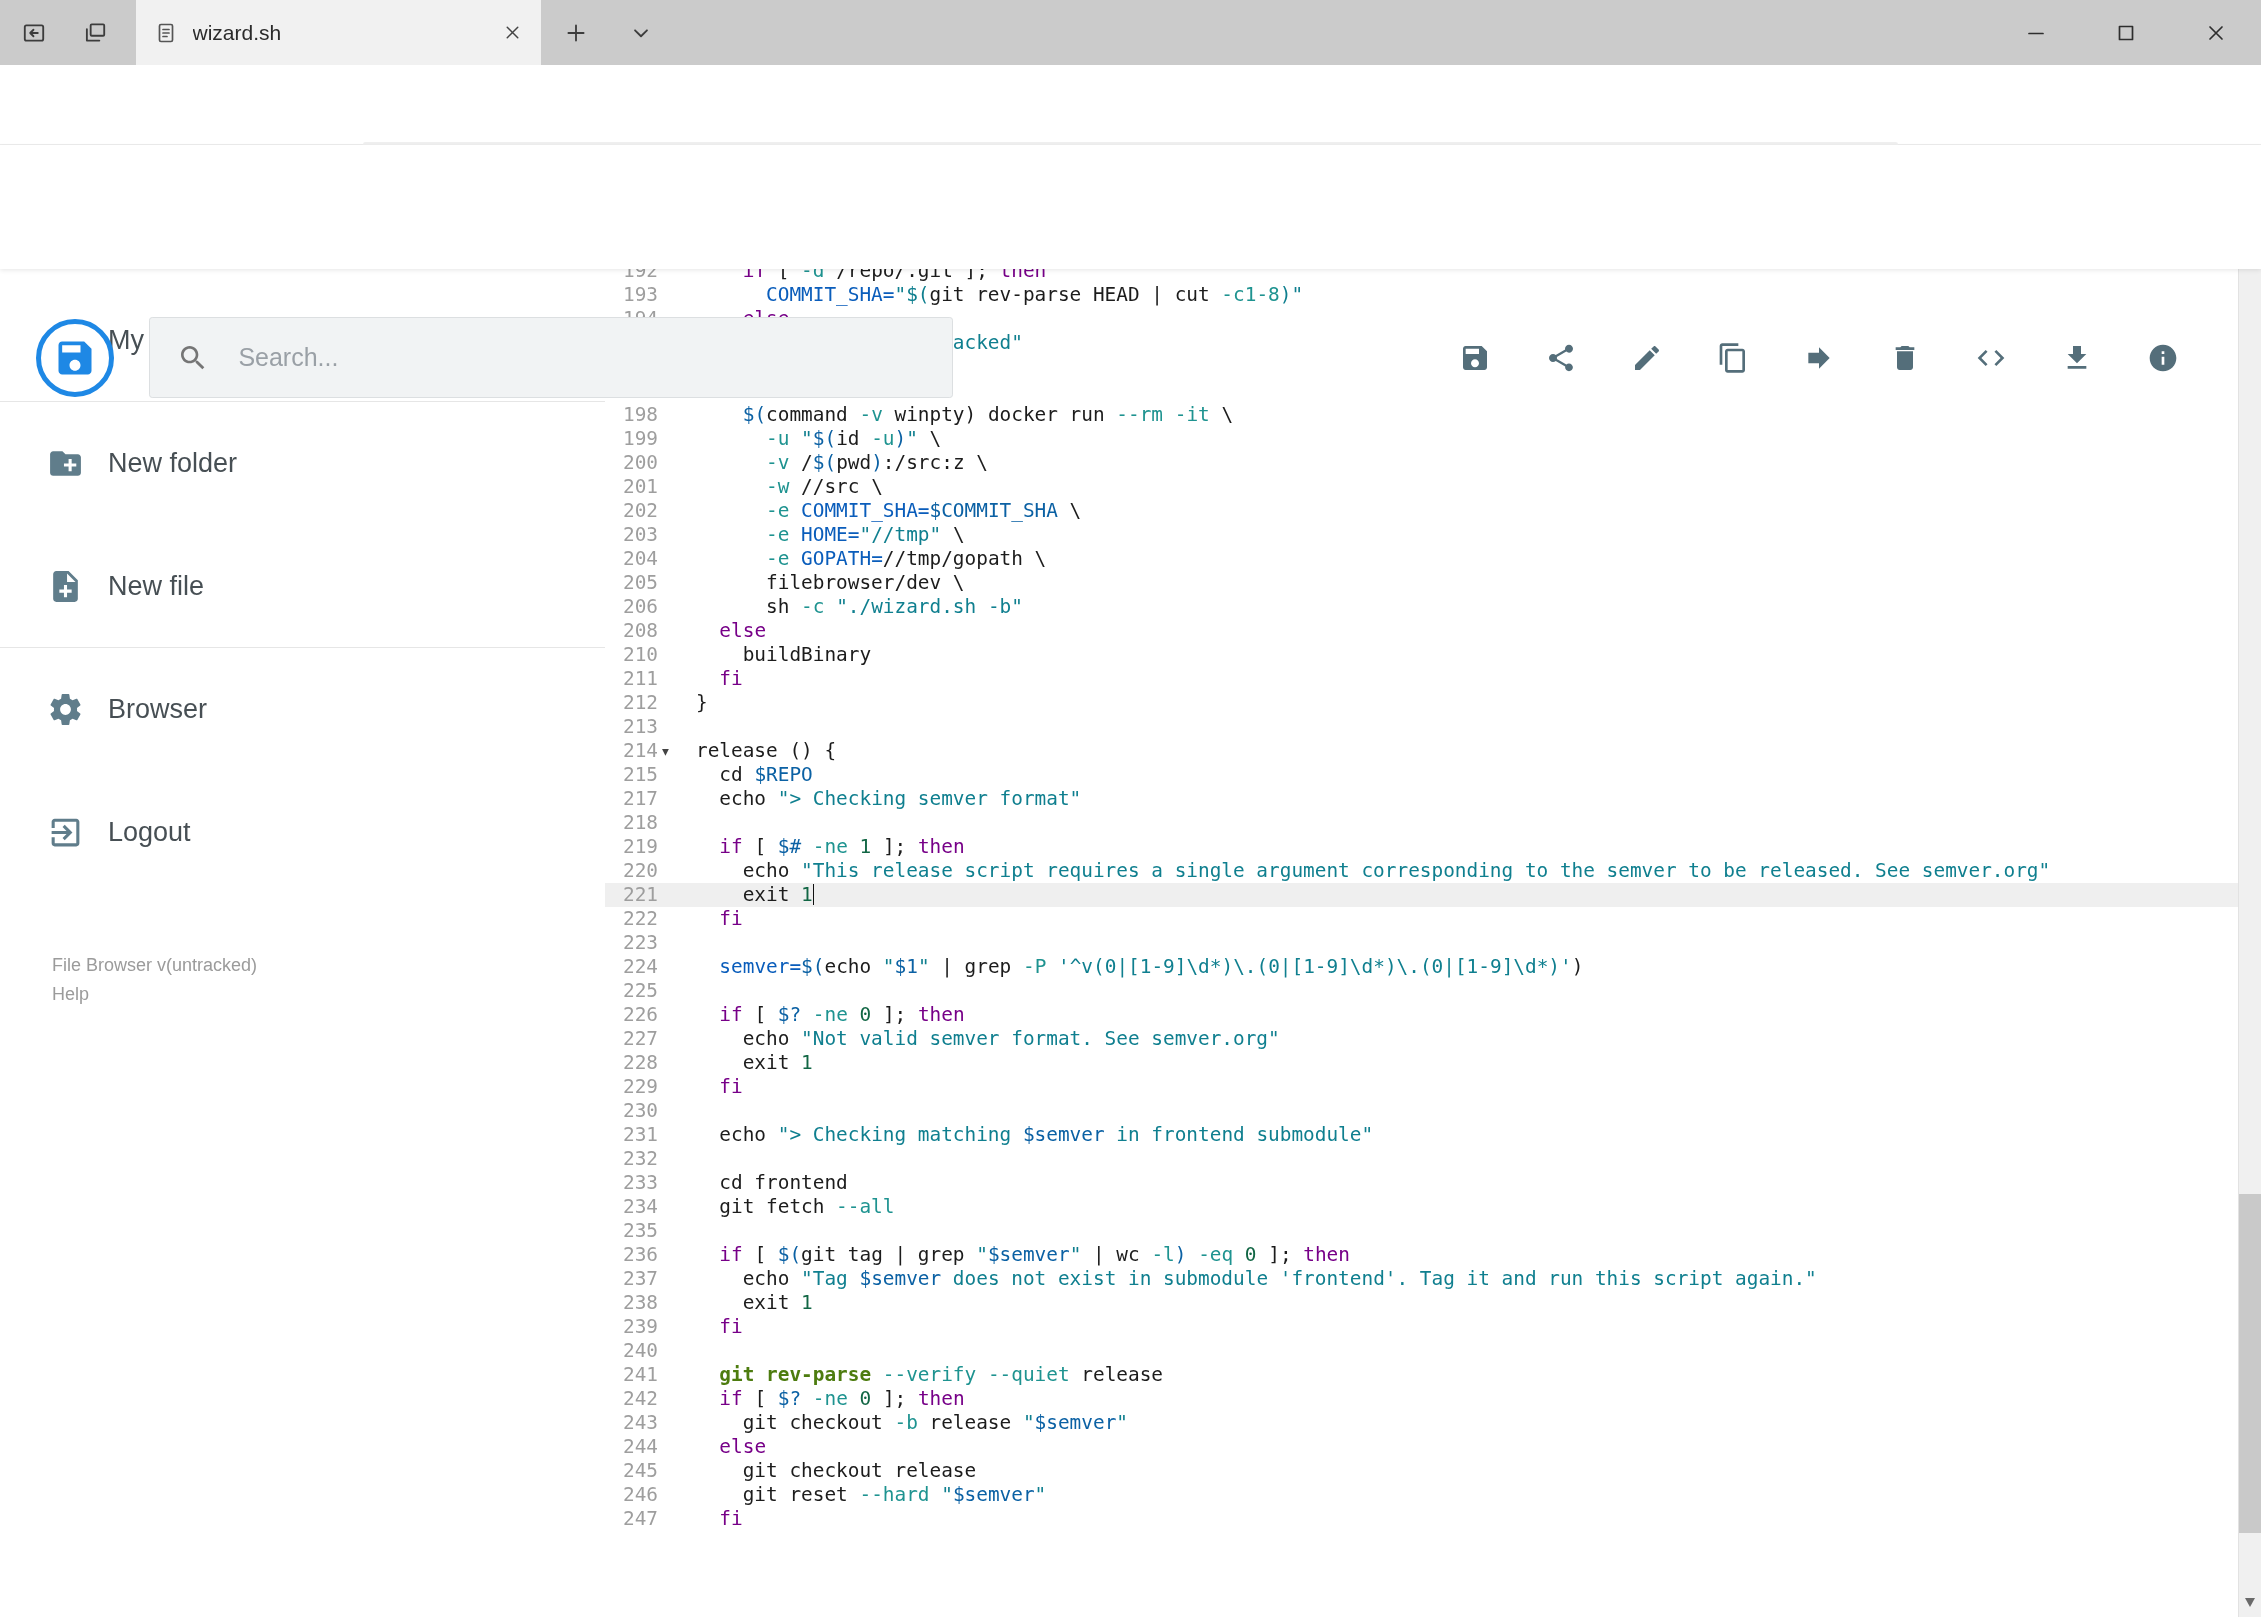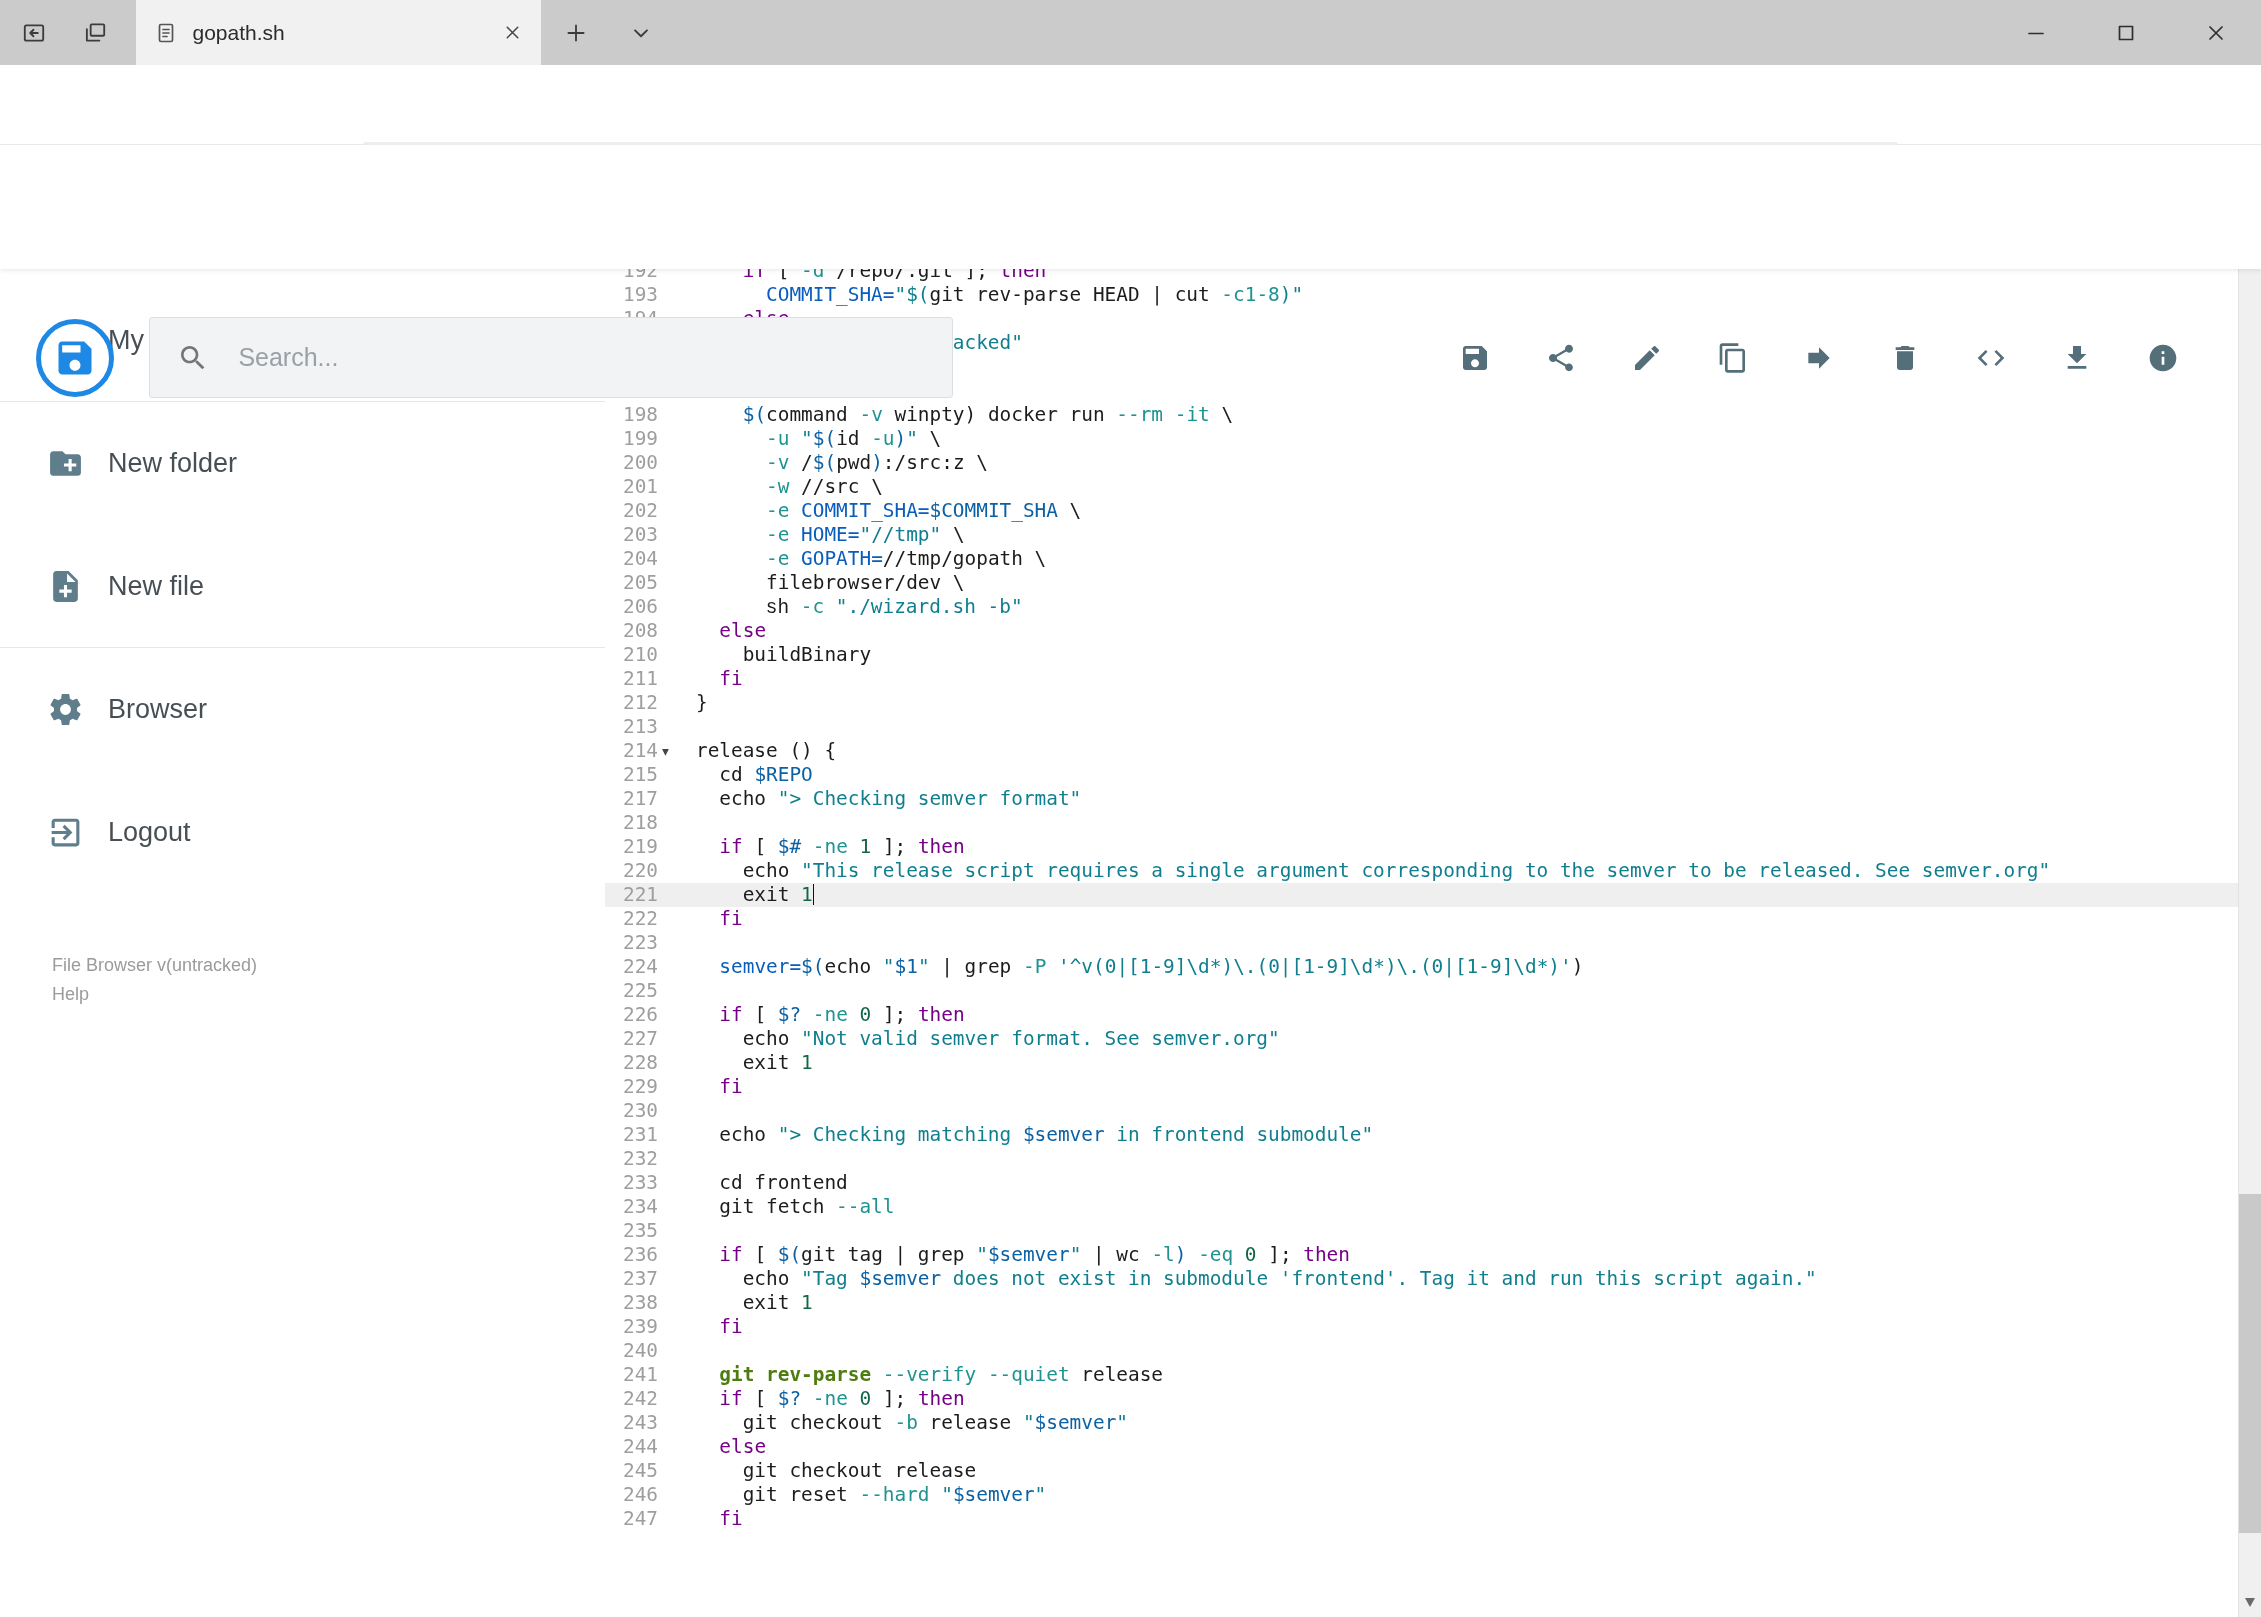--- a/index.html
+++ b/index.html
@@ -107,21 +107,21 @@
         </svg>
       </span>
   </div>
   <div id="tab-active">
     <span class="icn favicon">
         <svg viewBox="0 0 24 24" fill="none" stroke="currentColor" stroke-width="1.7" stroke-linecap="round" stroke-linejoin="round">
           <rect x="5.5" y="3.5" width="13" height="17" rx="1.5"></rect>
           <path d="M9 8.5h6M9 12h6M9 15.5h4"></path>
         </svg>
       </span>
-    <span class="tab-title">gopath.sh</span>
+    <span class="tab-title">wizard.sh</span>
     <span class="icn tab-close">
         <svg viewBox="0 0 24 24" fill="none" stroke="currentColor" stroke-width="1.7" stroke-linecap="round" stroke-linejoin="round">
           <path d="M6 6l12 12M18 6L6 18"></path>
         </svg>
       </span>
   </div>
   <div class="tb-btn" style="left:547px">
     <span class="icn">
         <svg viewBox="0 0 24 24" fill="none" stroke="currentColor" stroke-width="1.7" stroke-linecap="round" stroke-linejoin="round">
           <path d="M12 5v14M5 12h14"></path>
@@ -388,21 +388,21 @@
       <div class="code-row"><span class="gutter">196</span><span class="code-text"><span style="color: rgb(28, 28, 28);">    </span><span style="color: rgb(119, 0, 136);">fi</span></span></div>
       <div class="code-row"><span class="gutter">197</span><span class="code-text"></span></div>
       <div class="code-row"><span class="gutter">198</span><span class="code-text"><span style="color: rgb(28, 28, 28);">    </span><span style="color: rgb(11, 97, 164);">$(</span><span style="color: rgb(28, 28, 28);">command </span><span style="color: rgb(30, 147, 144);">-v</span><span style="color: rgb(28, 28, 28);"> winpty) docker run </span><span style="color: rgb(30, 147, 144);">--rm</span><span style="color: rgb(28, 28, 28);"> </span><span style="color: rgb(30, 147, 144);">-it</span><span style="color: rgb(28, 28, 28);"> \</span></span></div>
       <div class="code-row"><span class="gutter">199</span><span class="code-text"><span style="color: rgb(28, 28, 28);">      </span><span style="color: rgb(30, 147, 144);">-u</span><span style="color: rgb(28, 28, 28);"> </span><span style="color: rgb(15, 127, 143);">"</span><span style="color: rgb(11, 97, 164);">$(</span><span style="color: rgb(28, 28, 28);">id </span><span style="color: rgb(30, 147, 144);">-u</span><span style="color: rgb(11, 97, 164);">)</span><span style="color: rgb(15, 127, 143);">"</span><span style="color: rgb(28, 28, 28);"> \</span></span></div>
       <div class="code-row"><span class="gutter">200</span><span class="code-text"><span style="color: rgb(28, 28, 28);">      </span><span style="color: rgb(30, 147, 144);">-v</span><span style="color: rgb(28, 28, 28);"> /</span><span style="color: rgb(11, 97, 164);">$(</span><span style="color: rgb(28, 28, 28);">pwd</span><span style="color: rgb(11, 97, 164);">)</span><span style="color: rgb(28, 28, 28);">:/src:z \</span></span></div>
       <div class="code-row"><span class="gutter">201</span><span class="code-text"><span style="color: rgb(28, 28, 28);">      </span><span style="color: rgb(30, 147, 144);">-w</span><span style="color: rgb(28, 28, 28);"> //src \</span></span></div>
       <div class="code-row"><span class="gutter">202</span><span class="code-text"><span style="color: rgb(28, 28, 28);">      </span><span style="color: rgb(30, 147, 144);">-e</span><span style="color: rgb(28, 28, 28);"> </span><span style="color: rgb(10, 93, 187);">COMMIT_SHA=</span><span style="color: rgb(11, 97, 164);">$COMMIT_SHA</span><span style="color: rgb(28, 28, 28);"> \</span></span></div>
       <div class="code-row"><span class="gutter">203</span><span class="code-text"><span style="color: rgb(28, 28, 28);">      </span><span style="color: rgb(30, 147, 144);">-e</span><span style="color: rgb(28, 28, 28);"> </span><span style="color: rgb(10, 93, 187);">HOME=</span><span style="color: rgb(15, 127, 143);">"//tmp"</span><span style="color: rgb(28, 28, 28);"> \</span></span></div>
       <div class="code-row"><span class="gutter">204</span><span class="code-text"><span style="color: rgb(28, 28, 28);">      </span><span style="color: rgb(30, 147, 144);">-e</span><span style="color: rgb(28, 28, 28);"> </span><span style="color: rgb(10, 93, 187);">GOPATH=</span><span style="color: rgb(28, 28, 28);">//tmp/gopath \</span></span></div>
       <div class="code-row"><span class="gutter">205</span><span class="code-text"><span style="color: rgb(28, 28, 28);">      filebrowser/dev \</span></span></div>
-      <div class="code-row"><span class="gutter">206</span><span class="code-text"><span style="color: rgb(28, 28, 28); font-family: Liberation Mono, monospace;">      sh </span><span style="color: rgb(30, 147, 144);">-c</span><span style="color: rgb(28, 28, 28);"> </span><span style="color: rgb(15, 127, 143);">"./wizard.sh -b"</span></span></div>
+      <div class="code-row"><span class="gutter">206</span><span class="code-text"><span style="color: rgb(28, 28, 28);">      sh </span><span style="color: rgb(30, 147, 144);">-c</span><span style="color: rgb(28, 28, 28);"> </span><span style="color: rgb(15, 127, 143);">"./wizard.sh -b"</span></span></div>
       <div class="code-row"><span class="gutter">208</span><span class="code-text"><span style="color: rgb(28, 28, 28);">  </span><span style="color: rgb(119, 0, 136);">else</span></span></div>
       <div class="code-row"><span class="gutter">210</span><span class="code-text"><span style="color: rgb(28, 28, 28);">    buildBinary</span></span></div>
       <div class="code-row"><span class="gutter">211</span><span class="code-text"><span style="color: rgb(28, 28, 28);">  </span><span style="color: rgb(119, 0, 136);">fi</span></span></div>
       <div class="code-row"><span class="gutter">212</span><span class="code-text"><span style="color: rgb(28, 28, 28);">}</span></span></div>
       <div class="code-row"><span class="gutter">213</span><span class="code-text"></span></div>
       <div class="code-row"><span class="gutter">214</span><span class="fold">▾</span><span class="code-text"><span style="color: rgb(28, 28, 28);">release () {</span></span></div>
       <div class="code-row"><span class="gutter">215</span><span class="code-text"><span style="color: rgb(28, 28, 28);">  cd </span><span style="color: rgb(11, 97, 164);">$REPO</span></span></div>
       <div class="code-row"><span class="gutter">217</span><span class="code-text"><span style="color: rgb(28, 28, 28);">  echo </span><span style="color: rgb(15, 127, 143);">"&gt; Checking semver format"</span></span></div>
       <div class="code-row"><span class="gutter">218</span><span class="code-text"></span></div>
       <div class="code-row"><span class="gutter">219</span><span class="code-text"><span style="color: rgb(28, 28, 28);">  </span><span style="color: rgb(119, 0, 136);">if</span><span style="color: rgb(28, 28, 28);"> [ </span><span style="color: rgb(11, 97, 164);">$#</span><span style="color: rgb(28, 28, 28);"> </span><span style="color: rgb(30, 147, 144);">-ne</span><span style="color: rgb(28, 28, 28);"> </span><span style="color: rgb(17, 102, 68);">1</span><span style="color: rgb(28, 28, 28);"> ]; </span><span style="color: rgb(119, 0, 136);">then</span></span></div>

